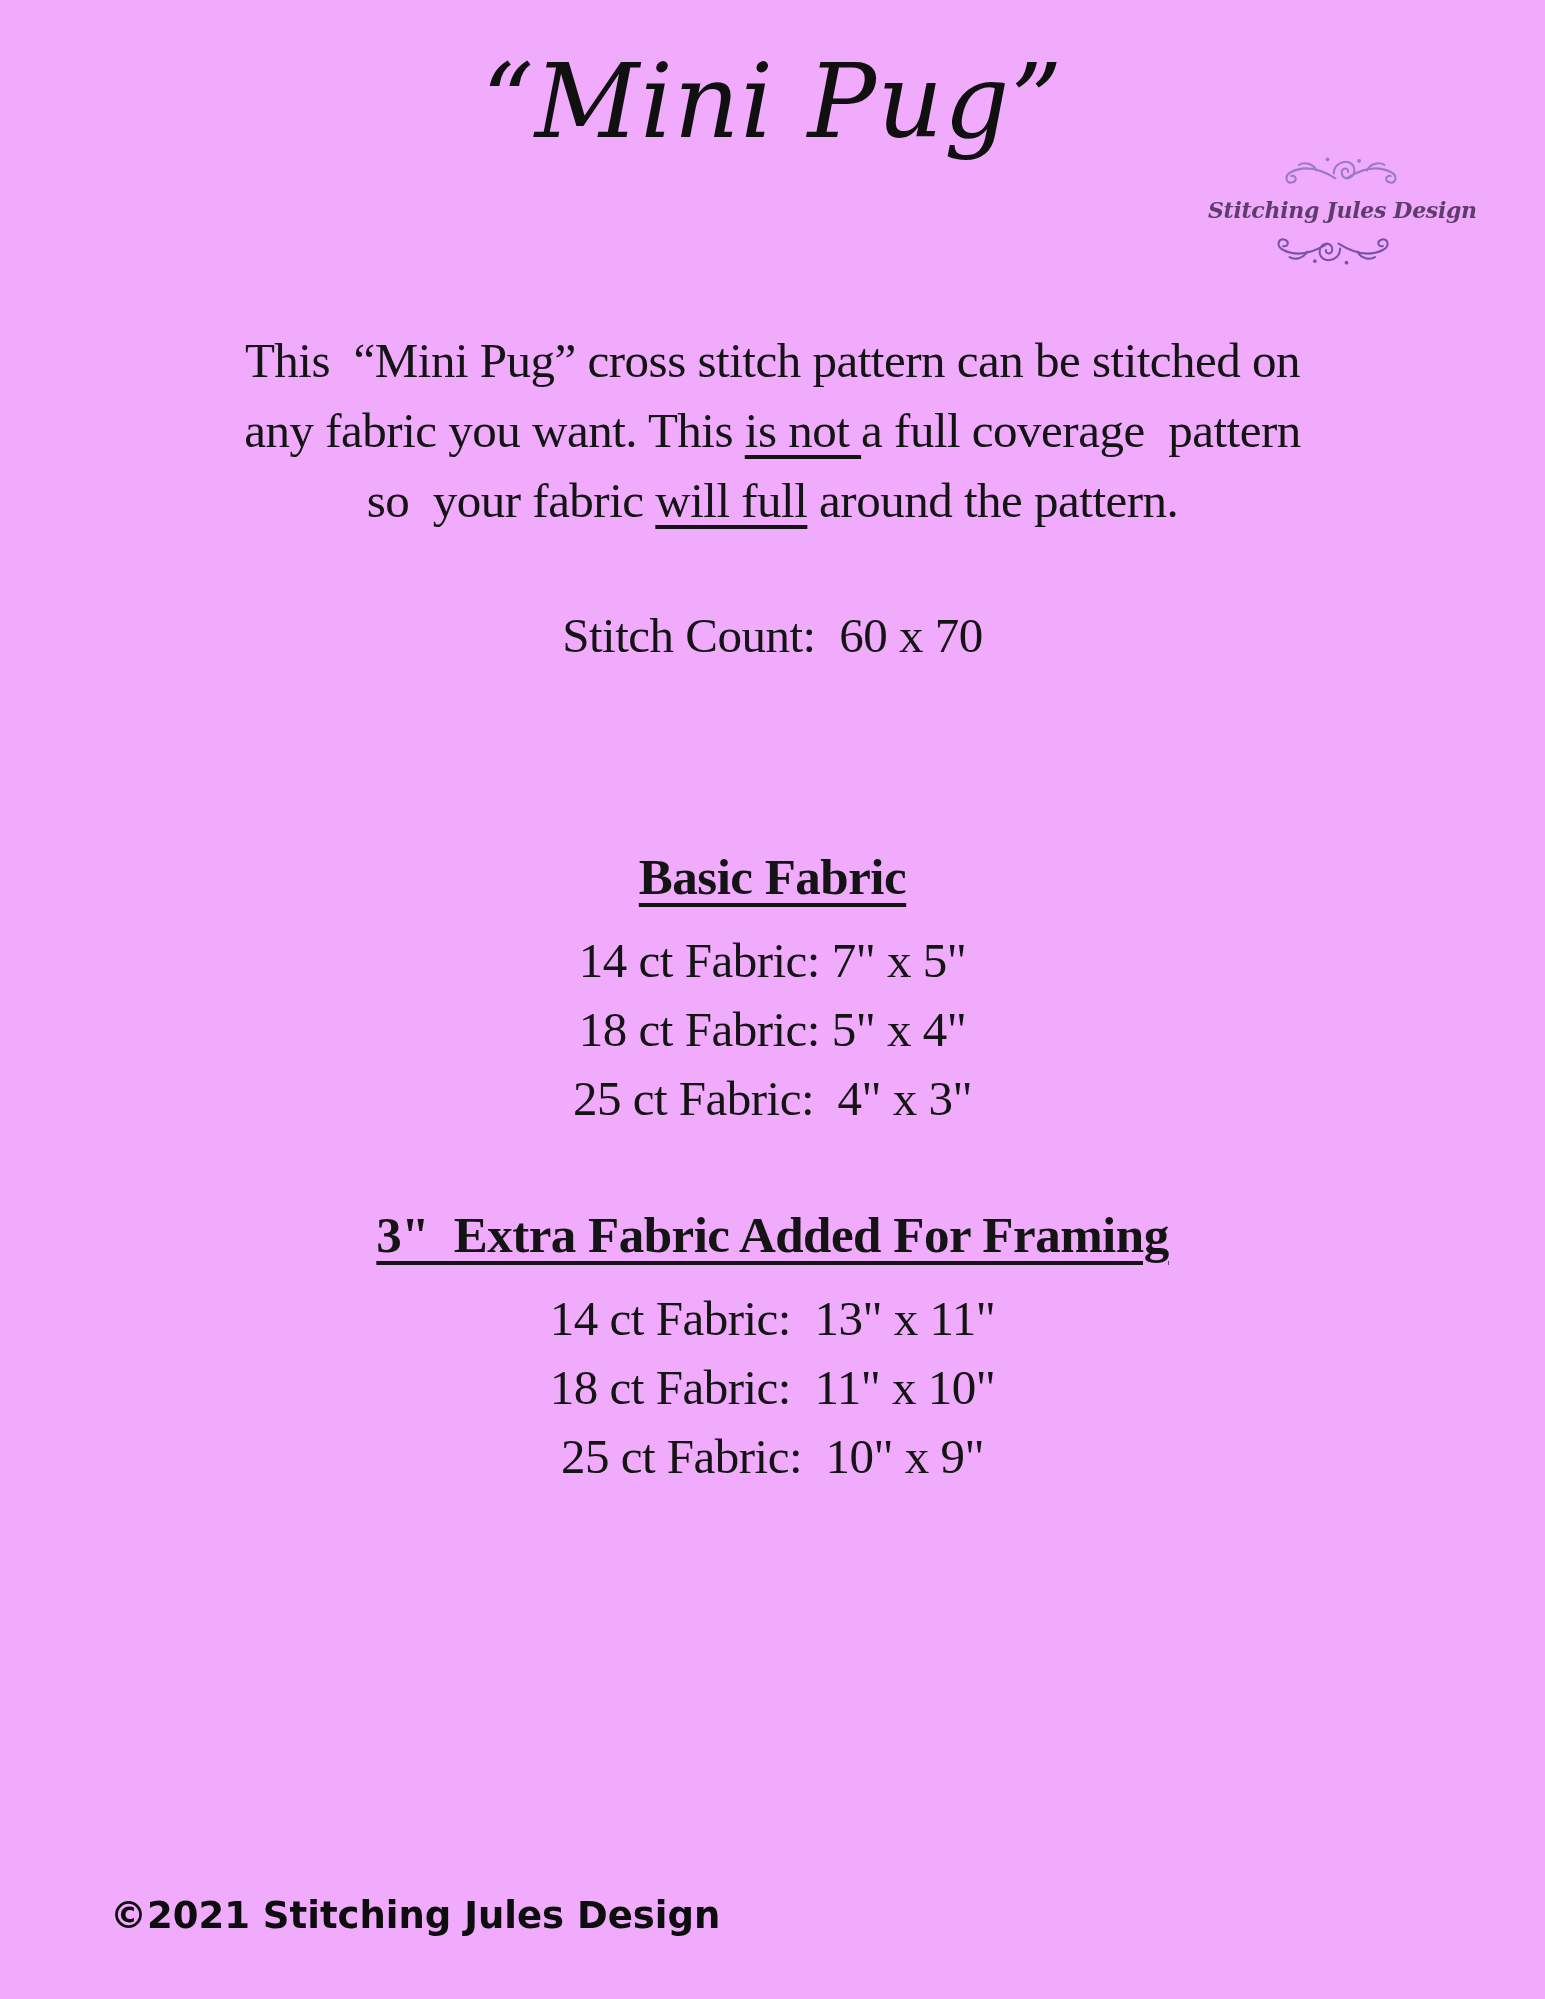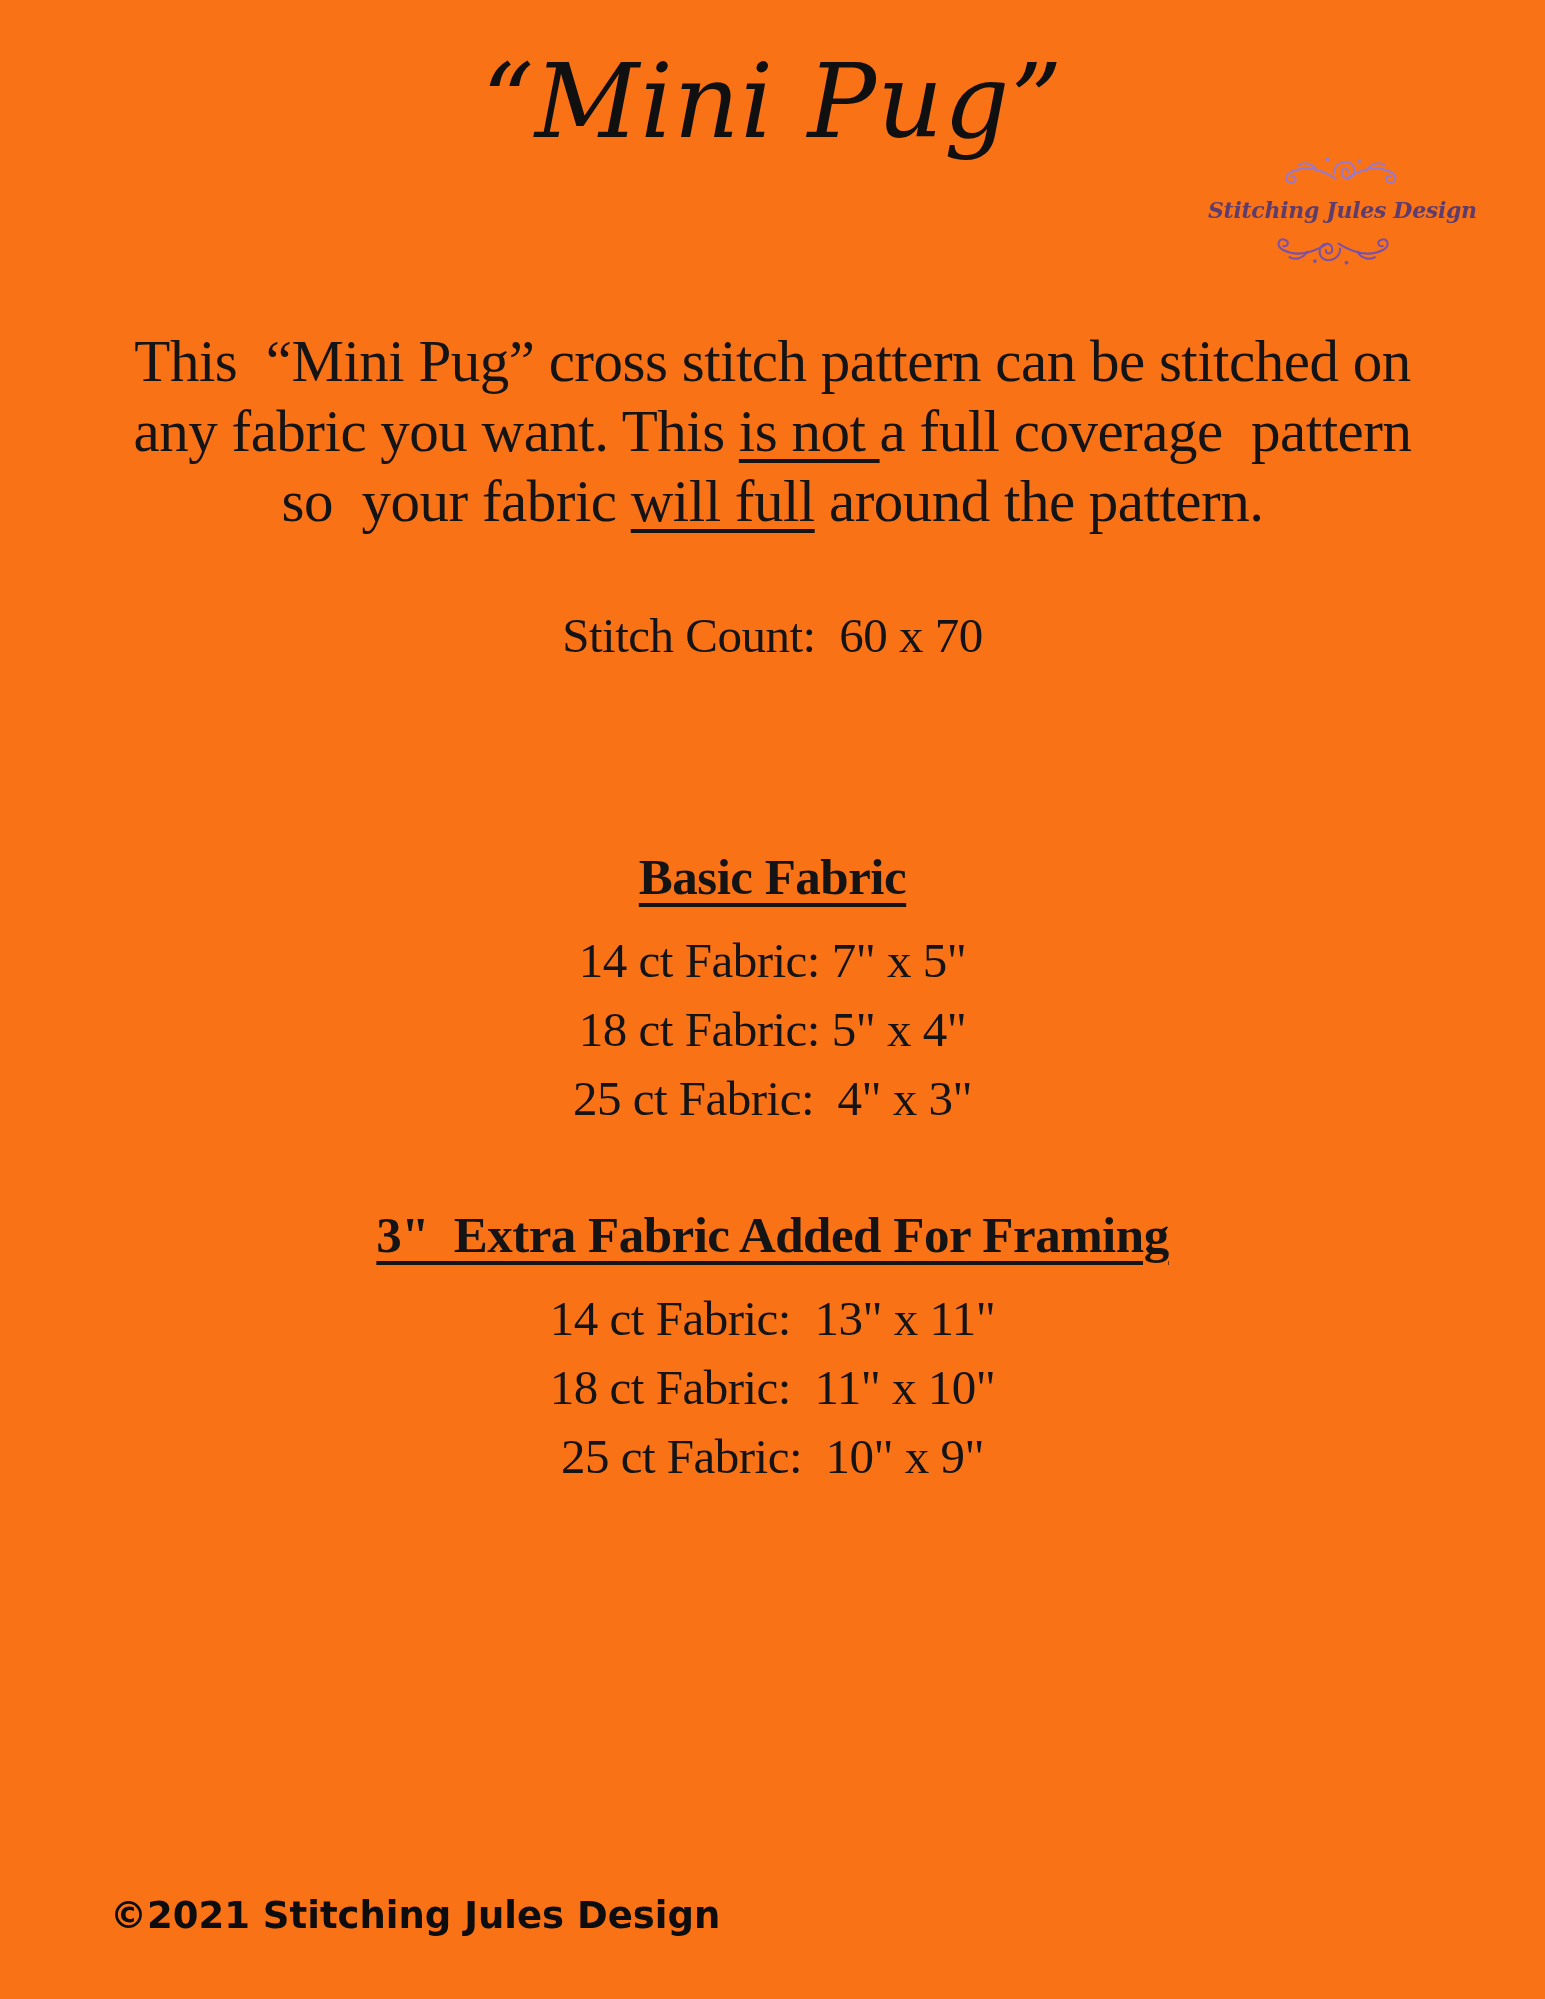--- a/index.html
+++ b/index.html
@@ -1,20 +1,20 @@
 <!DOCTYPE html>
 <html style="--logo-text: #5e3c6b; --flourish-light: #9a79c8; --flourish-dark: #7a51a8;"><head>
 <meta charset="utf-8">
 <style>
   html, body { margin:0; padding:0; background:#ffffff; }
   .page {
     position: relative;
     width: 1545px;
     height: 1999px;
-    background: #f97316;
+    background: #f0abfc;
     font-family: "Liberation Serif", serif;
     color: #141414;
     overflow: hidden;
   }
 
   
   .title {
     position: absolute;
     top: 42px;
     left: 0;
@@ -50,21 +50,21 @@
     line-height: 1.1;
   }
 
   
   .intro {
     position: absolute;
     top: 326px;
     left: 0;
     width: 100%;
     text-align: center;
-    font-size: 59px;
+    font-size: 49px;
     line-height: 70px;
     letter-spacing: -0.5px;
   }
   .intro span { white-space: pre-wrap; }
   .u {
     text-decoration: underline;
     text-decoration-thickness: 4px;
     text-underline-offset: 8px;
     margin-top: 30px;
   }

